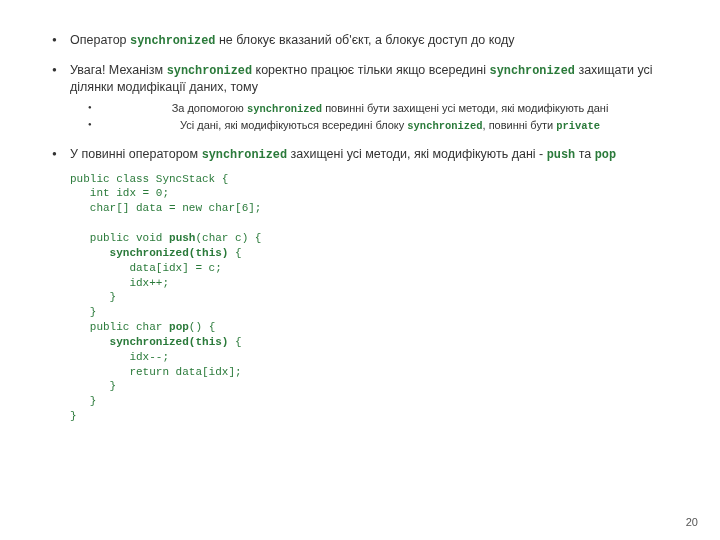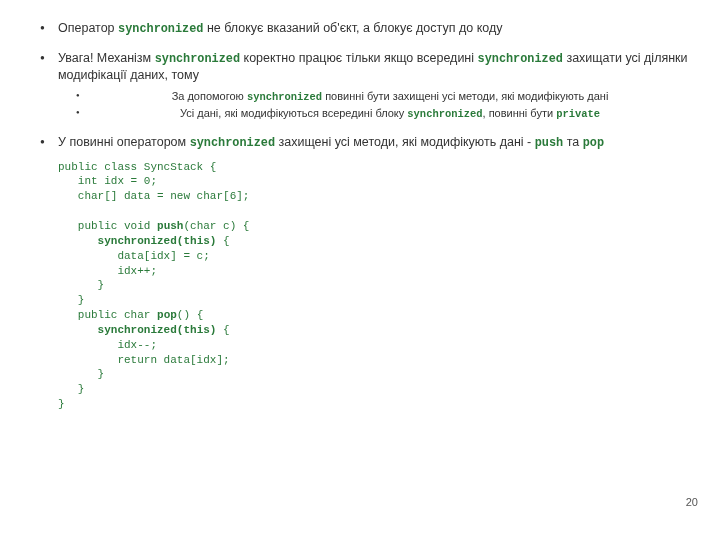--- a/index.html
+++ b/index.html
@@ -19,21 +19,21 @@
   }
   h1 {
     font-size: 26px;
     font-weight: bold;
     color: #3b5998;
     margin: 0 0 20px 0;
   }
   ul.main {
     list-style: none;
     padding: 0;
-    margin: 0;
+    margin: 12px;
   }
   ul.main > li {
     position: relative;
     padding-left: 18px;
     margin-bottom: 12px;
     font-size: 12.5px;
     line-height: 1.4;
   }
   ul.main > li::before {
     content: "●";
@@ -76,21 +76,21 @@
     line-height: 1.35;
     color: #2a7a3a;
     white-space: pre;
     margin-top: 8px;
   }
   .code-block .bold {
     font-weight: bold;
   }
   .page-num {
     position: absolute;
-    bottom: 32px;
+    bottom: 12px;
     right: 22px;
     font-size: 11px;
     color: #555;
   }
 </style>
 </head>
 <body>
 
 <div class="slide">
 

